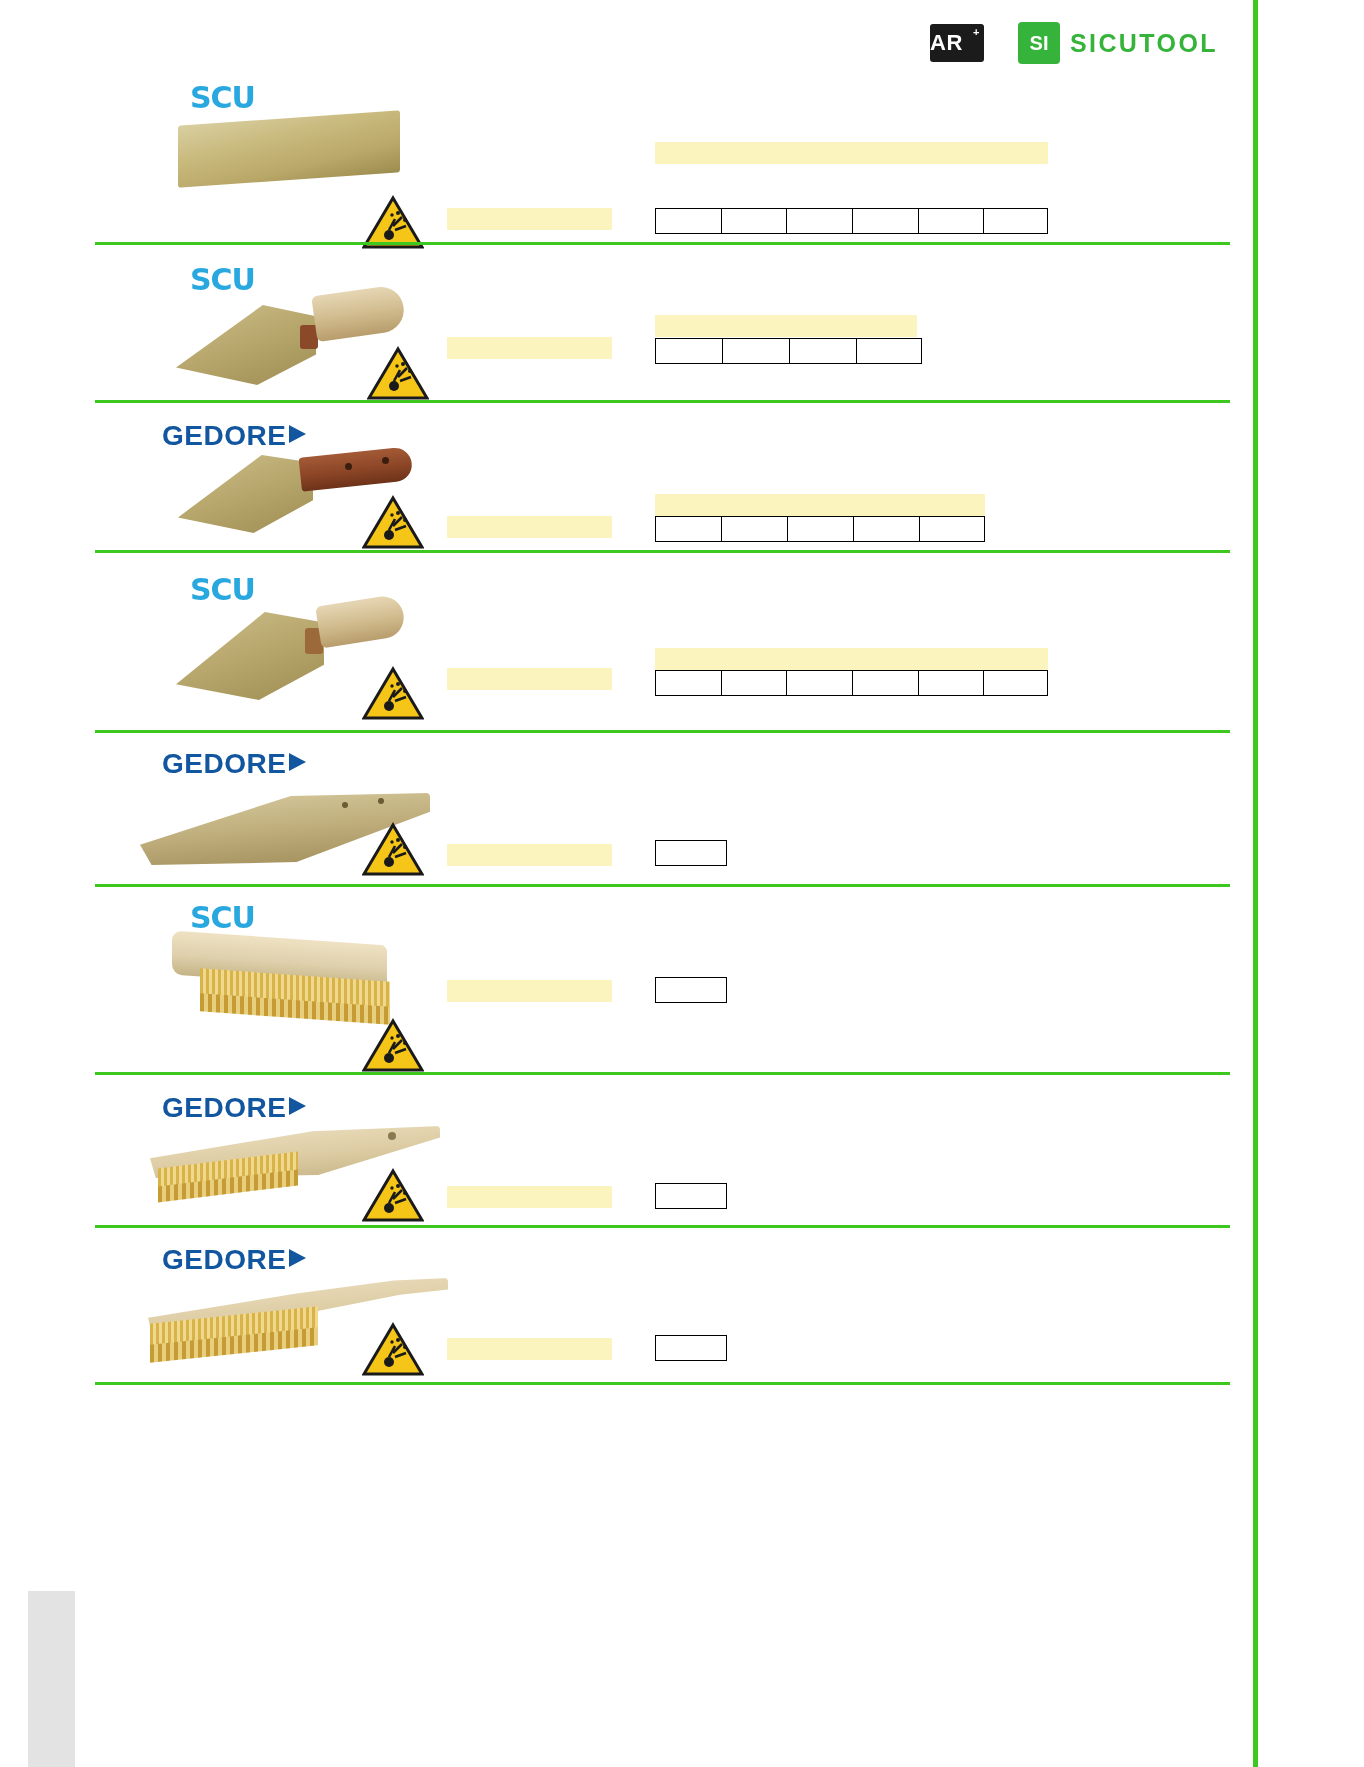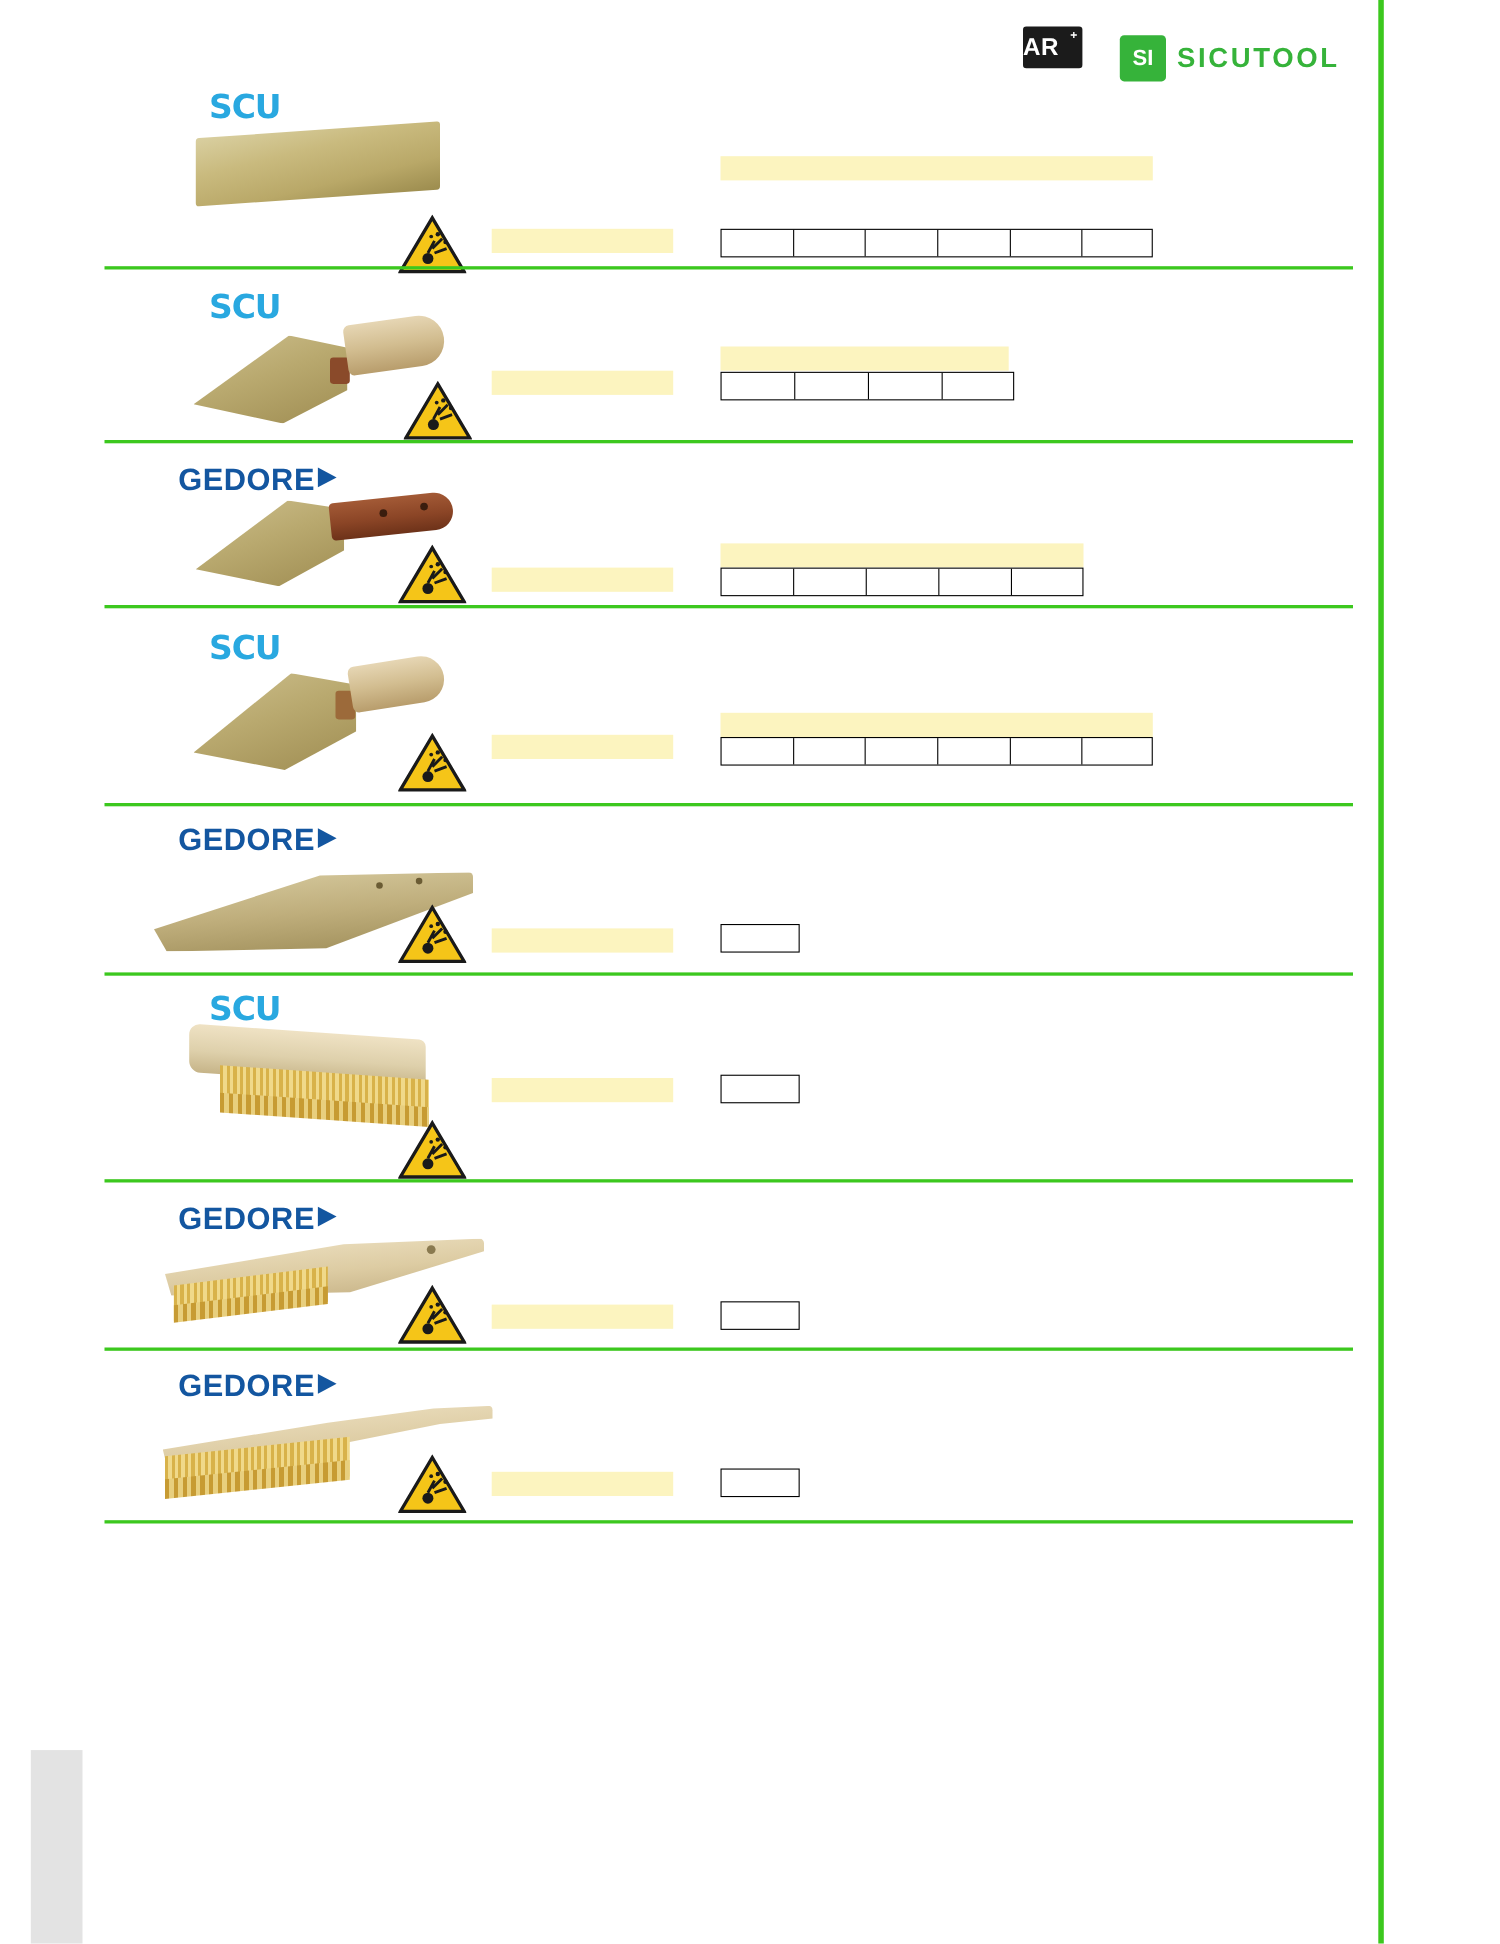--- a/index.html
+++ b/index.html
@@ -66,21 +66,21 @@
     position: absolute;
     right: 4px;
     top: 3px;
     font-size: 11px;
     line-height: 11px;
     font-weight: bold;
   }
   .sicutool-logo {
     position: absolute;
     left: 88px;
-    top: 10px;
+    top: 0px;
     width: 210px;
     height: 46px;
   }
   .sicutool-mark {
     position: absolute;
     left: 0; top: 2px;
     width: 42px; height: 42px;
     background: #36b33a;
     border-radius: 4px;
   }

